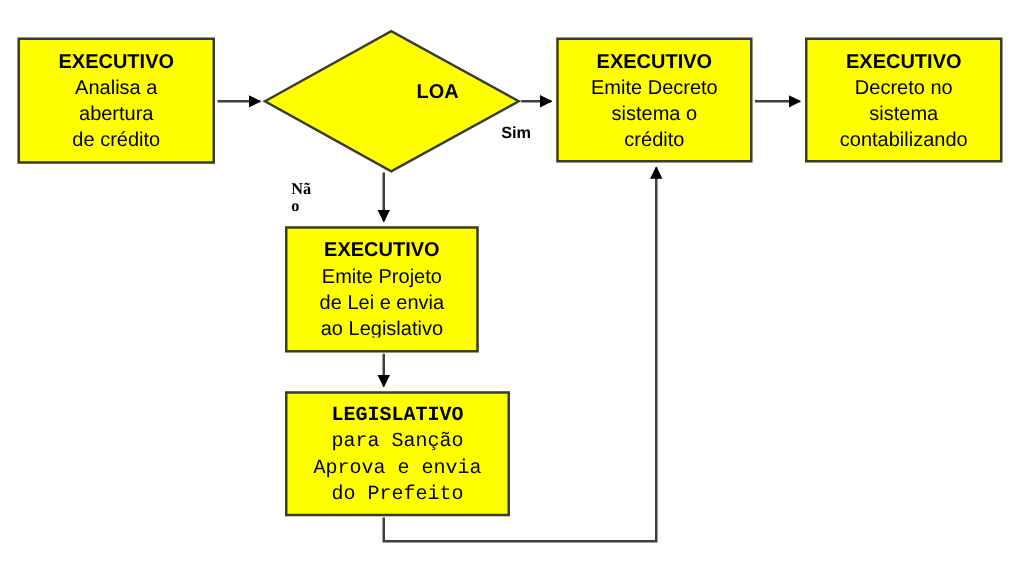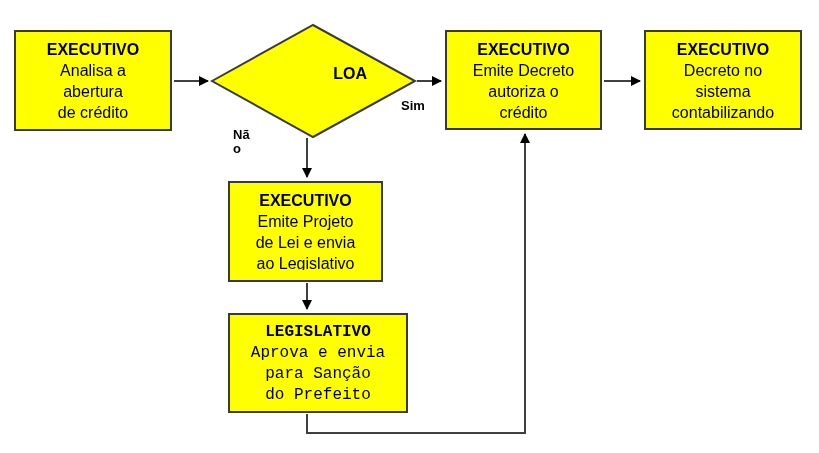--- a/index.html
+++ b/index.html
@@ -61,23 +61,24 @@
     line-height: 14px;
     color: var(--text-color, #000000);
     z-index: 3;
   }
   .edge-label.sim {
     left: 401px;
     top: 99px;
   }
   .edge-label.nao {
     left: 233px;
-    top: 128px;
+    top: 144px;
     width: 22px;
     word-break: break-all;
+    font-family: Liberation Serif, serif;
   }
 </style>
 </head>
 <body>
 
 <div class="canvas">
 
   <svg class="wires" width="819" height="453" viewBox="0 0 819 453">
     <defs>
       <marker id="arr" markerWidth="12" markerHeight="12" refX="9" refY="5" orient="auto" markerUnits="userSpaceOnUse">
@@ -110,21 +111,21 @@
   </div>
 
   <div class="diamond-text">
     <div class="node-title">LOA</div>
   </div>
 
   <div class="node" style="left:445px; top:30px; width:157px; height:100px;">
     <div class="node-text">
       <div class="node-title">EXECUTIVO</div>
       <div class="node-line">Emite Decreto</div>
-      <div class="node-line">autoriza o</div>
+      <div class="node-line">sistema o</div>
       <div class="node-line">crédito</div>
     </div>
   </div>
 
   <div class="node" style="left:644px; top:30px; width:158px; height:100px;">
     <div class="node-text">
       <div class="node-title">EXECUTIVO</div>
       <div class="node-line">Decreto no</div>
       <div class="node-line">sistema</div>
       <div class="node-line">contabilizando</div>
@@ -136,22 +137,22 @@
       <div class="node-title">EXECUTIVO</div>
       <div class="node-line">Emite Projeto</div>
       <div class="node-line">de Lei e envia</div>
       <div class="node-line">ao Legislativo</div>
     </div>
   </div>
 
   <div class="node" style="left:228px; top:313px; width:180px; height:100px;font-family:Liberation Mono, monospace;">
     <div class="node-text">
       <div class="node-title">LEGISLATIVO</div>
+      <div class="node-line">para Sanção</div>
       <div class="node-line">Aprova e envia</div>
-      <div class="node-line">para Sanção</div>
       <div class="node-line">do Prefeito</div>
     </div>
   </div>
 
   <div class="edge-label sim">Sim</div>
   <div class="edge-label nao">Não</div>
 
 </div>
 
 </body></html>

